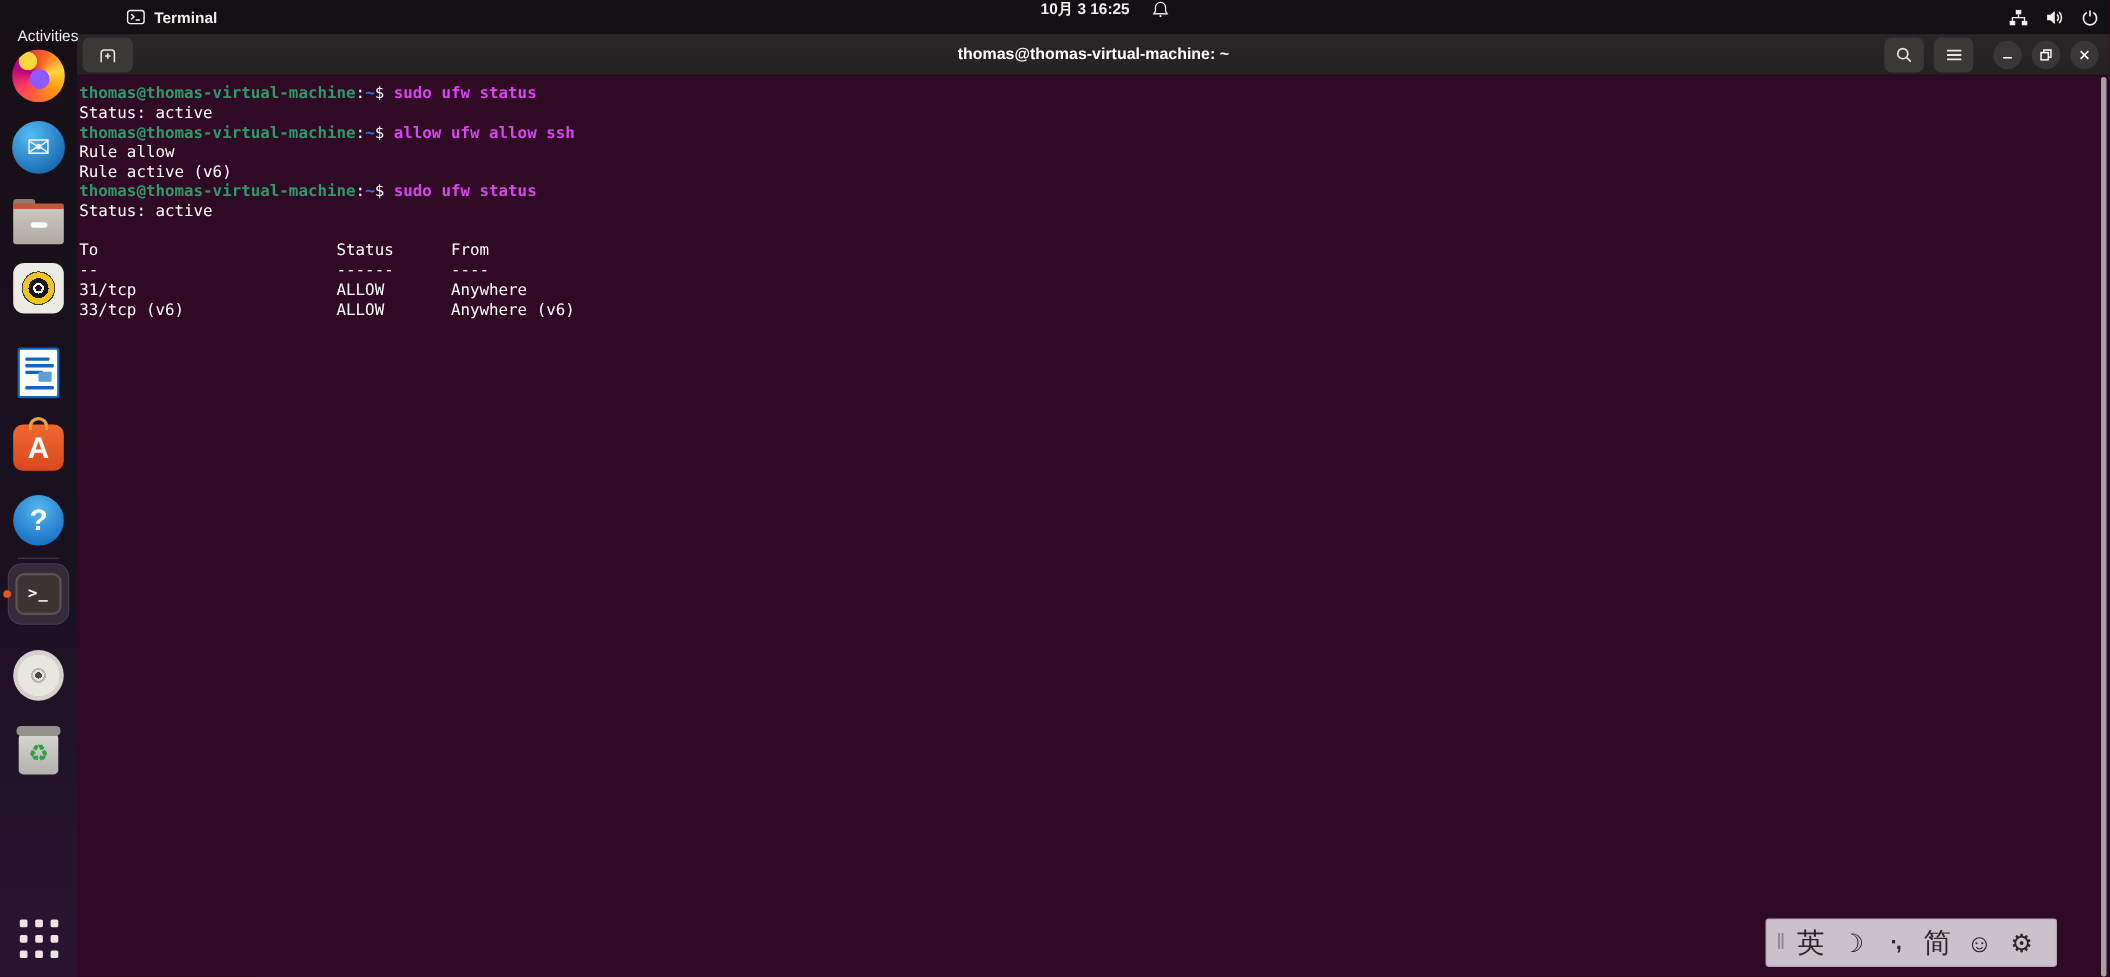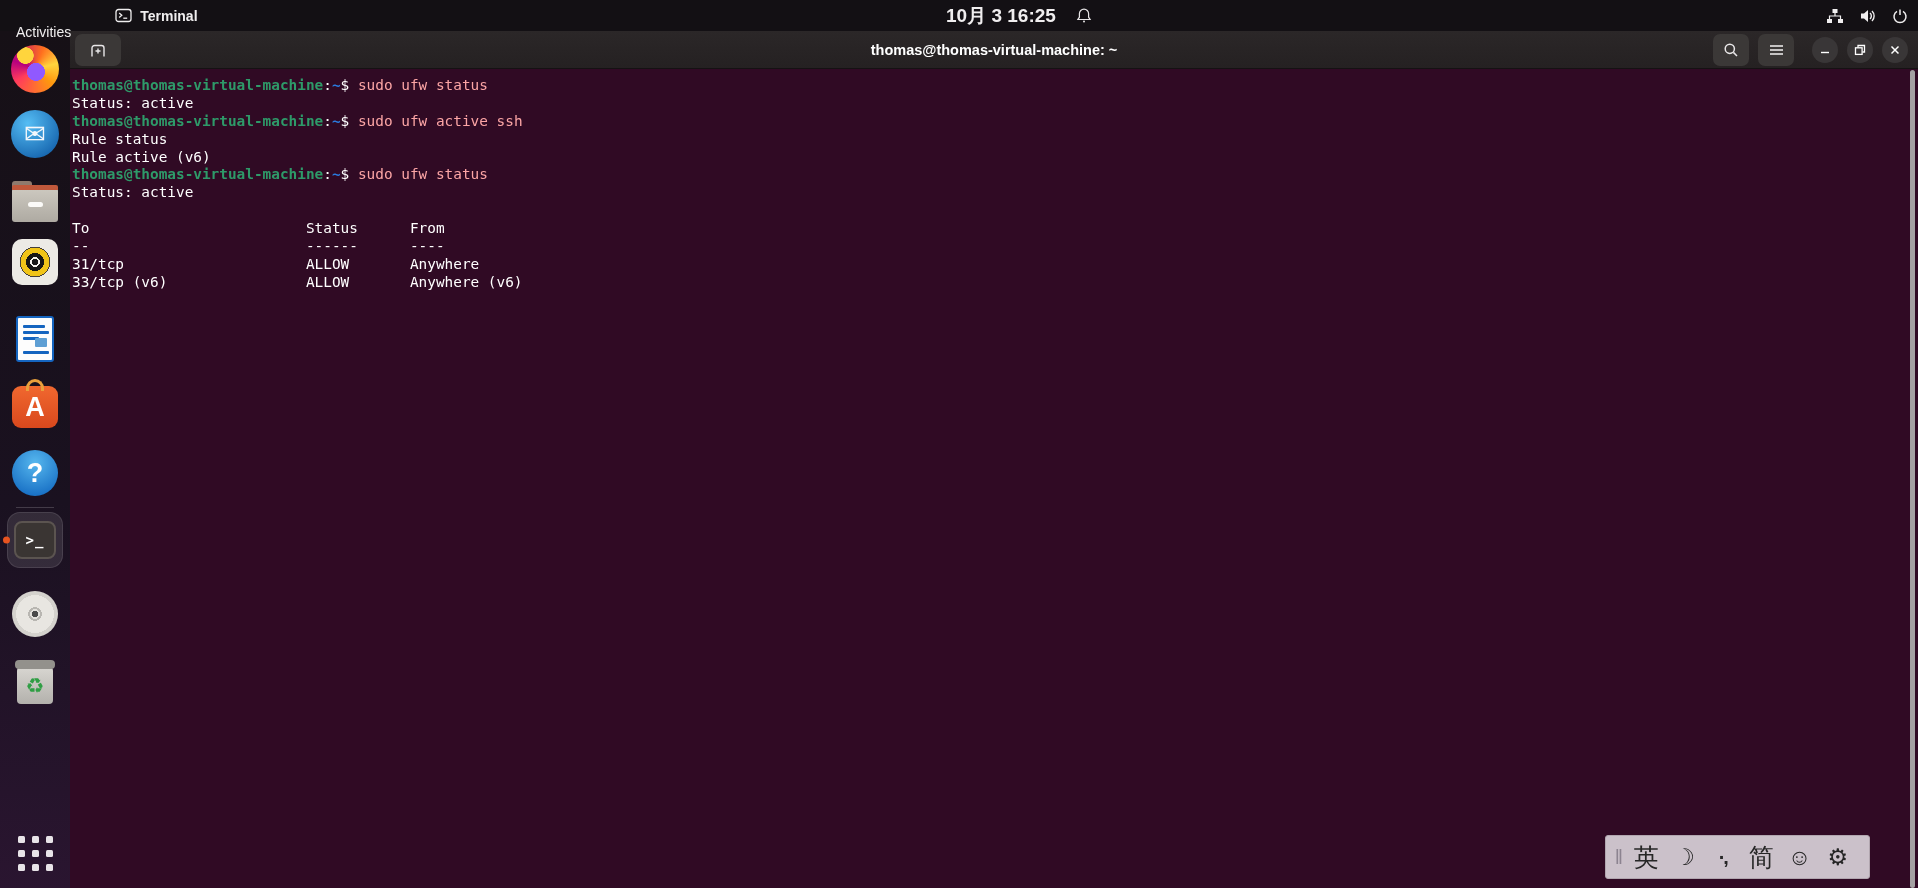--- a/index.html
+++ b/index.html
@@ -9,21 +9,21 @@
 
   
   .topbar { position:absolute; left:0; top:0; width:100%; height:31px;
             background:#131014; color:#f0eeef; display:flex; align-items:center; z-index:9; }
   .tb-left { display:flex; align-items:center; height:100%; }
   .activities { padding:0 16px; height:100%; display:flex; align-items:center;
                 font-size:14px; cursor:pointer;margin-top:32px; }
   .app-indicator { display:flex; align-items:center; gap:8px; margin-left:28px;
                    font-size:14px; font-weight:bold; }
   .tb-clock { position:absolute; left:946px; top:0; height:31px; display:flex;
-              align-items:center; gap:20px; font-size:19px; font-weight:600; }
+              align-items:flex-start; gap:20px; font-size:14px; font-weight:600; }
   .tb-right { position:absolute; right:10px; top:0; height:31px; display:flex;
               align-items:center; gap:15px; }
   .tb-icon { display:flex; align-items:center; }
 
   
   .dock { position:absolute; left:0; top:31px; bottom:0; width:70px; z-index:8;
           background:linear-gradient(180deg,#161016 0%,#1a1120 55%,#2a1530 100%); }
   .dock-item { position:absolute; left:50%; transform:translateX(-50%); width:52px; height:52px;
                display:flex; align-items:center; justify-content:center; cursor:pointer; }
 
@@ -98,21 +98,21 @@
     align-items:center; gap:9px; }
   .hb-btn-circ { width:26px; height:26px; border-radius:50%; background:#393637; border:none;
     display:flex; align-items:center; justify-content:center; cursor:pointer; }
   .gap-l { margin-left:9px; }
 
   .term-area { position:relative; flex:1; background:var(--term-bg,#300a24); }
   .term-text { position:absolute; left:2px; top:8px; font-family:"DejaVu Sans Mono", monospace;
     font-size:14.4px; line-height:17.9px; color:#ffffff; }
   .trow { white-space:pre; height:17.9px; }
   .seg-w { color:#ffffff; }
-  .seg-c { color:#fca5a5; font-weight:normal; }
+  .seg-c { color:#d946ef; font-weight:bold; }
   .seg-p { color:var(--green,#2e9a69); font-weight:bold; }
   .seg-b { color:var(--blue,#2a7bde); font-weight:bold; }
   .seg-cur { display:inline-block; width:8.7px; height:16px; background:#ffffff;
     vertical-align:text-bottom; }
 
   .scrollbar { position:absolute; right:2px; top:1px; bottom:0; width:6px; }
   .scroll-thumb { position:absolute; top:0; bottom:0; width:5px; background:#a5a1a3;
     border-radius:3px; cursor:pointer; }
 
   
@@ -293,22 +293,22 @@
               <line x1="9.5" y1="2.5" x2="2.5" y2="9.5"></line>
           </svg>
         </button>
       </div>
     </div>
 
     <div class="term-area">
       <div class="term-text">
           <div class="trow"><span class="seg-p">thomas@thomas-virtual-machine</span><span class="seg-w">:</span><span class="seg-b">~</span><span class="seg-w">$ </span><span class="seg-c">sudo ufw status</span></div>
           <div class="trow"><span class="seg-w">Status: active</span></div>
-          <div class="trow"><span class="seg-p">thomas@thomas-virtual-machine</span><span class="seg-w">:</span><span class="seg-b">~</span><span class="seg-w">$ </span><span class="seg-c">sudo ufw active ssh</span></div>
-          <div class="trow"><span class="seg-w">Rule status</span></div>
+          <div class="trow"><span class="seg-p">thomas@thomas-virtual-machine</span><span class="seg-w">:</span><span class="seg-b">~</span><span class="seg-w">$ </span><span class="seg-c">allow ufw allow ssh</span></div>
+          <div class="trow"><span class="seg-w">Rule allow</span></div>
           <div class="trow"><span class="seg-w">Rule active (v6)</span></div>
           <div class="trow"><span class="seg-p">thomas@thomas-virtual-machine</span><span class="seg-w">:</span><span class="seg-b">~</span><span class="seg-w">$ </span><span class="seg-c">sudo ufw status</span></div>
           <div class="trow"><span class="seg-w">Status: active</span></div>
           <div class="trow">&nbsp;</div>
           <div class="trow"><span class="seg-w">To                         Status      From</span></div>
           <div class="trow"><span class="seg-w">--                         ------      ----</span></div>
           <div class="trow"><span class="seg-w">31/tcp                     ALLOW       Anywhere</span></div>
           <div class="trow"><span class="seg-w">33/tcp (v6)                ALLOW       Anywhere (v6)</span></div>
           <div class="trow">&nbsp;</div>
         </div>

